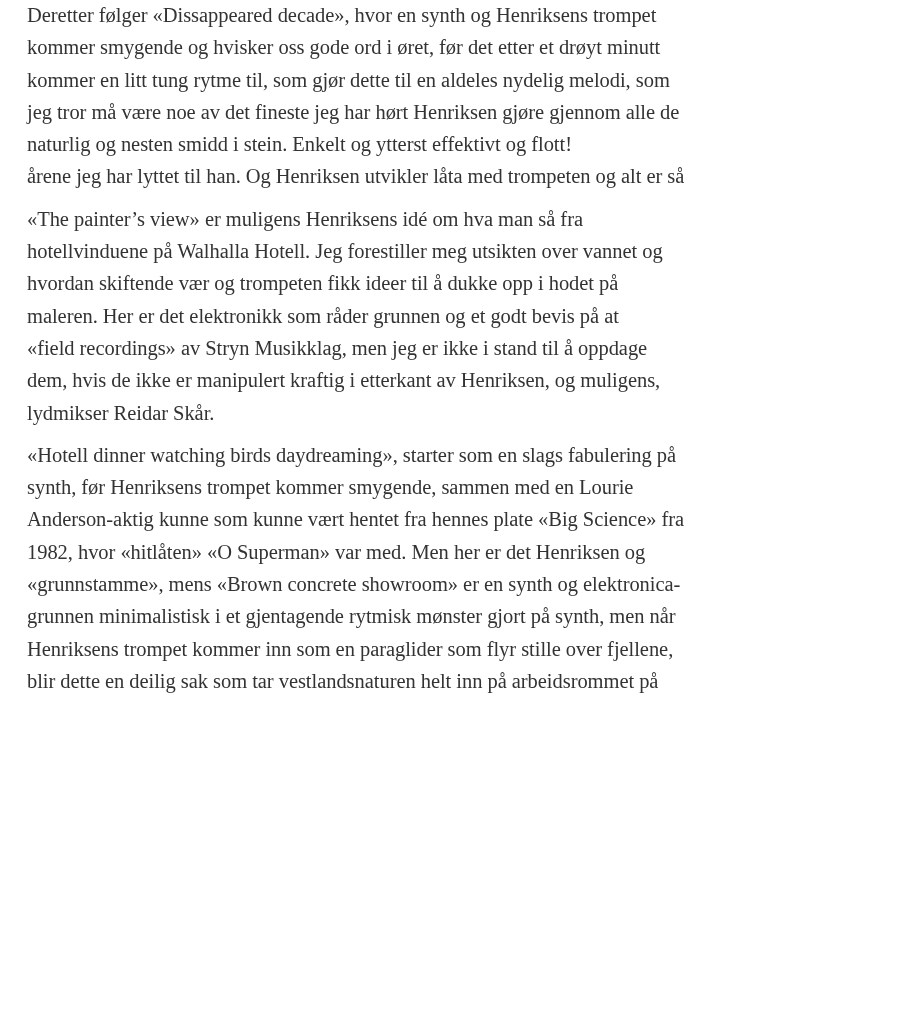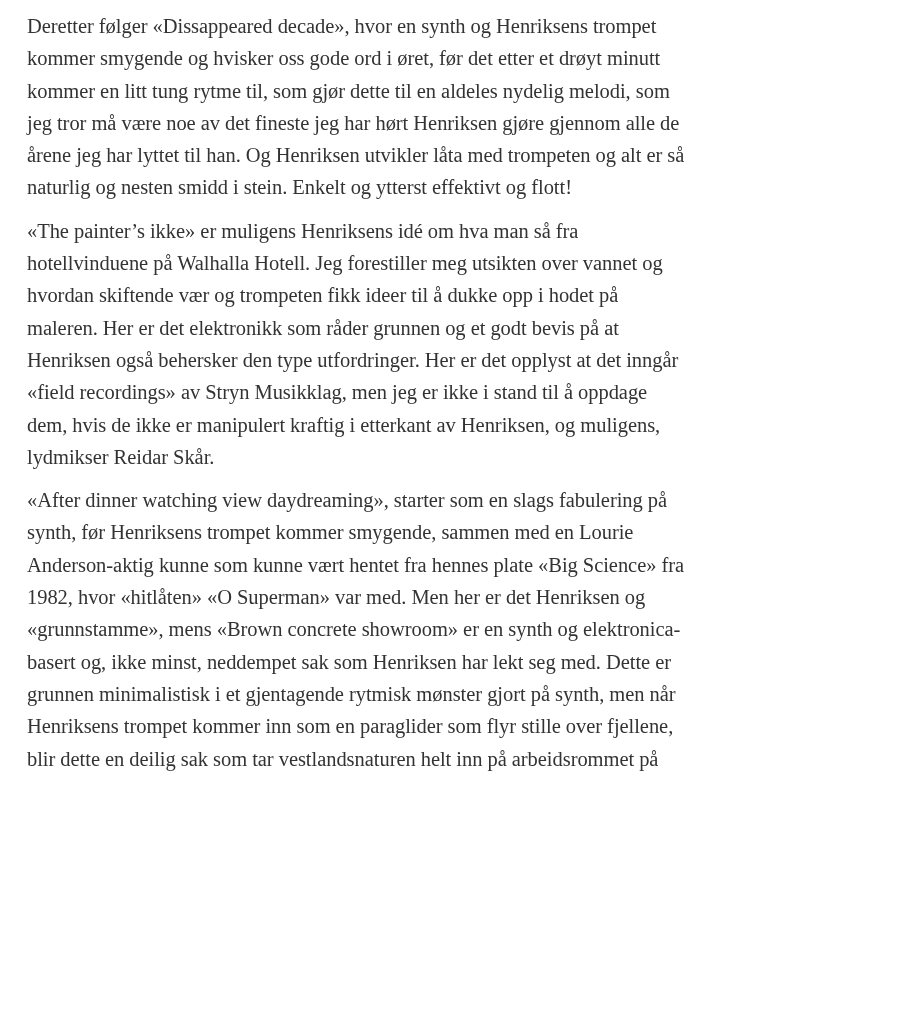--- a/index.html
+++ b/index.html
@@ -17,54 +17,52 @@
     left: 27px;
     top: -1px;
     width: 880px;
     font-family: "Liberation Serif", "DejaVu Serif", serif;
     font-size: 20.5px;
     line-height: 32.3px;
     color: #333333;
     letter-spacing: -0.05px;
   }
   .article p {
-    margin: 11px 0 10px 0;
+    margin: 0 0 10px 0;
     white-space: normal;
   }
   .line {
     display: block;
     white-space: nowrap;
   }
 </style>
 </head>
 <body>
 
 <div class="article">
   <p>
     <span class="line">Deretter følger «Dissappeared decade», hvor en synth og Henriksens trompet</span>
     <span class="line">kommer smygende og hvisker oss gode ord i øret, før det etter et drøyt minutt</span>
     <span class="line">kommer en litt tung rytme til, som gjør dette til en aldeles nydelig melodi, som</span>
     <span class="line">jeg tror må være noe av det fineste jeg har hørt Henriksen gjøre gjennom alle de</span>
+    <span class="line">naturlig og nesten smidd i stein. Enkelt og ytterst effektivt og flott!</span>
     <span class="line">årene jeg har lyttet til han. Og Henriksen utvikler låta med trompeten og alt er så</span>
-    <span class="line">naturlig og nesten smidd i stein. Enkelt og ytterst effektivt og flott!</span>
   </p>
   <p>
-    <span class="line">«The painter’s ikke» er muligens Henriksens idé om hva man så fra</span>
+    <span class="line">«The painter’s view» er muligens Henriksens idé om hva man så fra</span>
     <span class="line">hotellvinduene på Walhalla Hotell. Jeg forestiller meg utsikten over vannet og</span>
     <span class="line">hvordan skiftende vær og trompeten fikk ideer til å dukke opp i hodet på</span>
     <span class="line">maleren. Her er det elektronikk som råder grunnen og et godt bevis på at</span>
-    <span class="line">Henriksen også behersker den type utfordringer. Her er det opplyst at det inngår</span>
     <span class="line">«field recordings» av Stryn Musikklag, men jeg er ikke i stand til å oppdage</span>
     <span class="line">dem, hvis de ikke er manipulert kraftig i etterkant av Henriksen, og muligens,</span>
     <span class="line">lydmikser Reidar Skår.</span>
   </p>
   <p>
-    <span class="line">«After dinner watching view daydreaming», starter som en slags fabulering på</span>
+    <span class="line">«Hotell dinner watching birds daydreaming», starter som en slags fabulering på</span>
     <span class="line">synth, før Henriksens trompet kommer smygende, sammen med en Lourie</span>
     <span class="line">Anderson-aktig kunne som kunne vært hentet fra hennes plate «Big Science» fra</span>
     <span class="line">1982, hvor «hitlåten» «O Superman» var med. Men her er det Henriksen og</span>
     <span class="line">«grunnstamme», mens «Brown concrete showroom» er en synth og elektronica-</span>
-    <span class="line">basert og, ikke minst, neddempet sak som Henriksen har lekt seg med. Dette er</span>
     <span class="line">grunnen minimalistisk i et gjentagende rytmisk mønster gjort på synth, men når</span>
     <span class="line">Henriksens trompet kommer inn som en paraglider som flyr stille over fjellene,</span>
     <span class="line">blir dette en deilig sak som tar vestlandsnaturen helt inn på arbeidsrommet på</span>
   </p>
 </div>
 
 </body></html>

